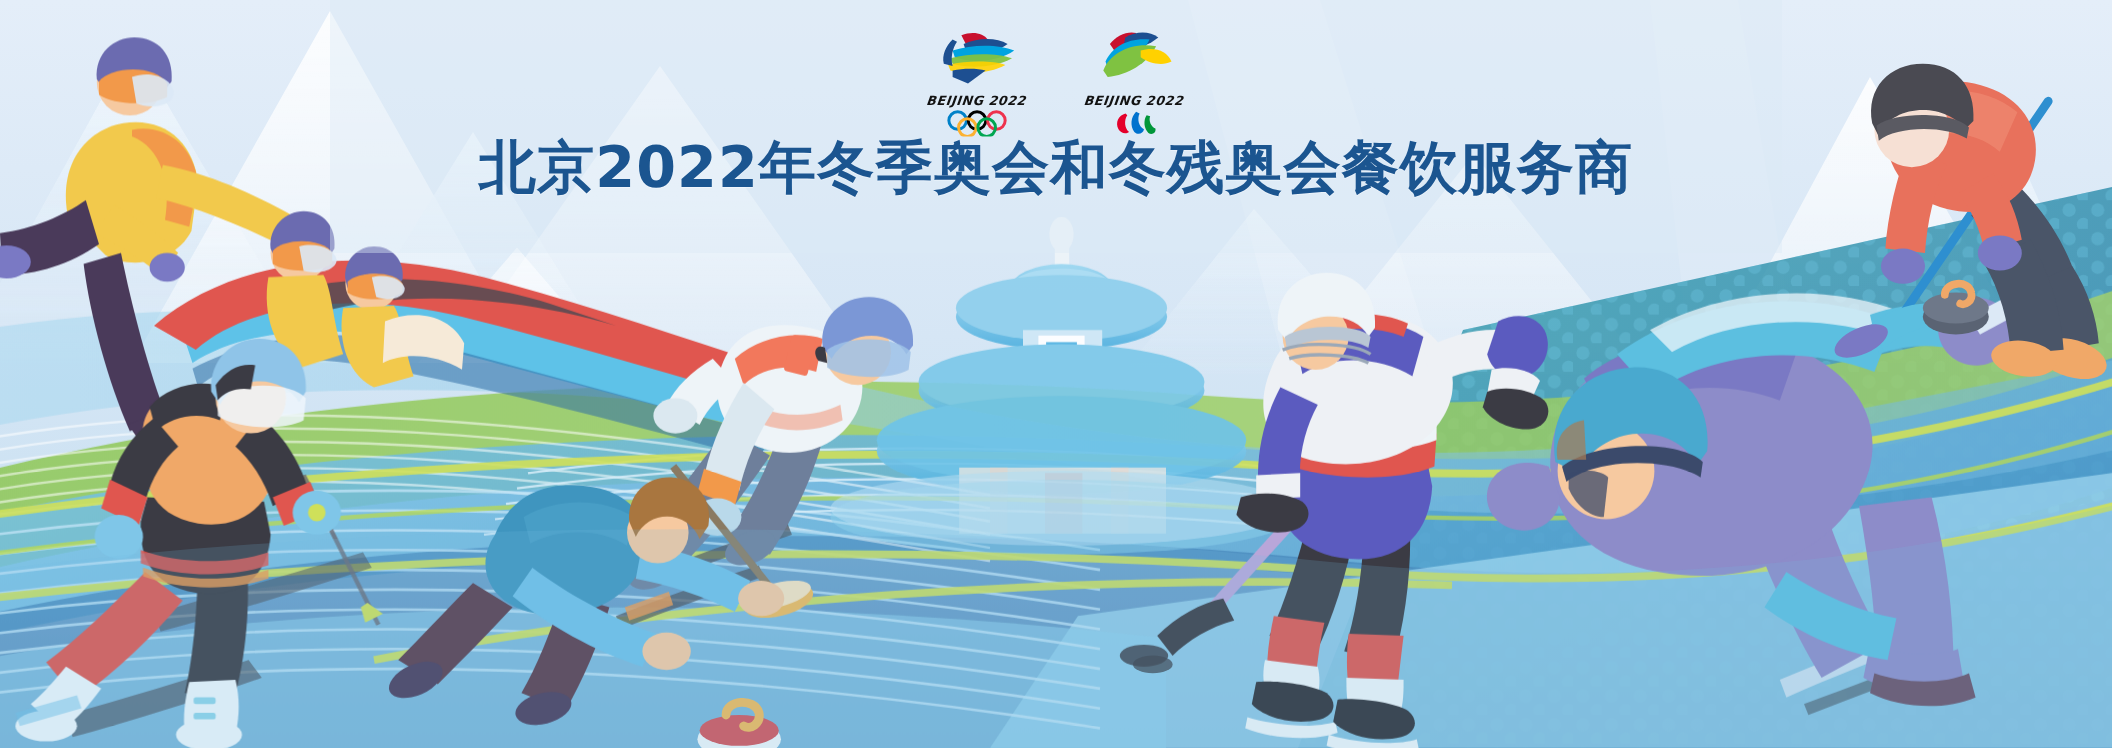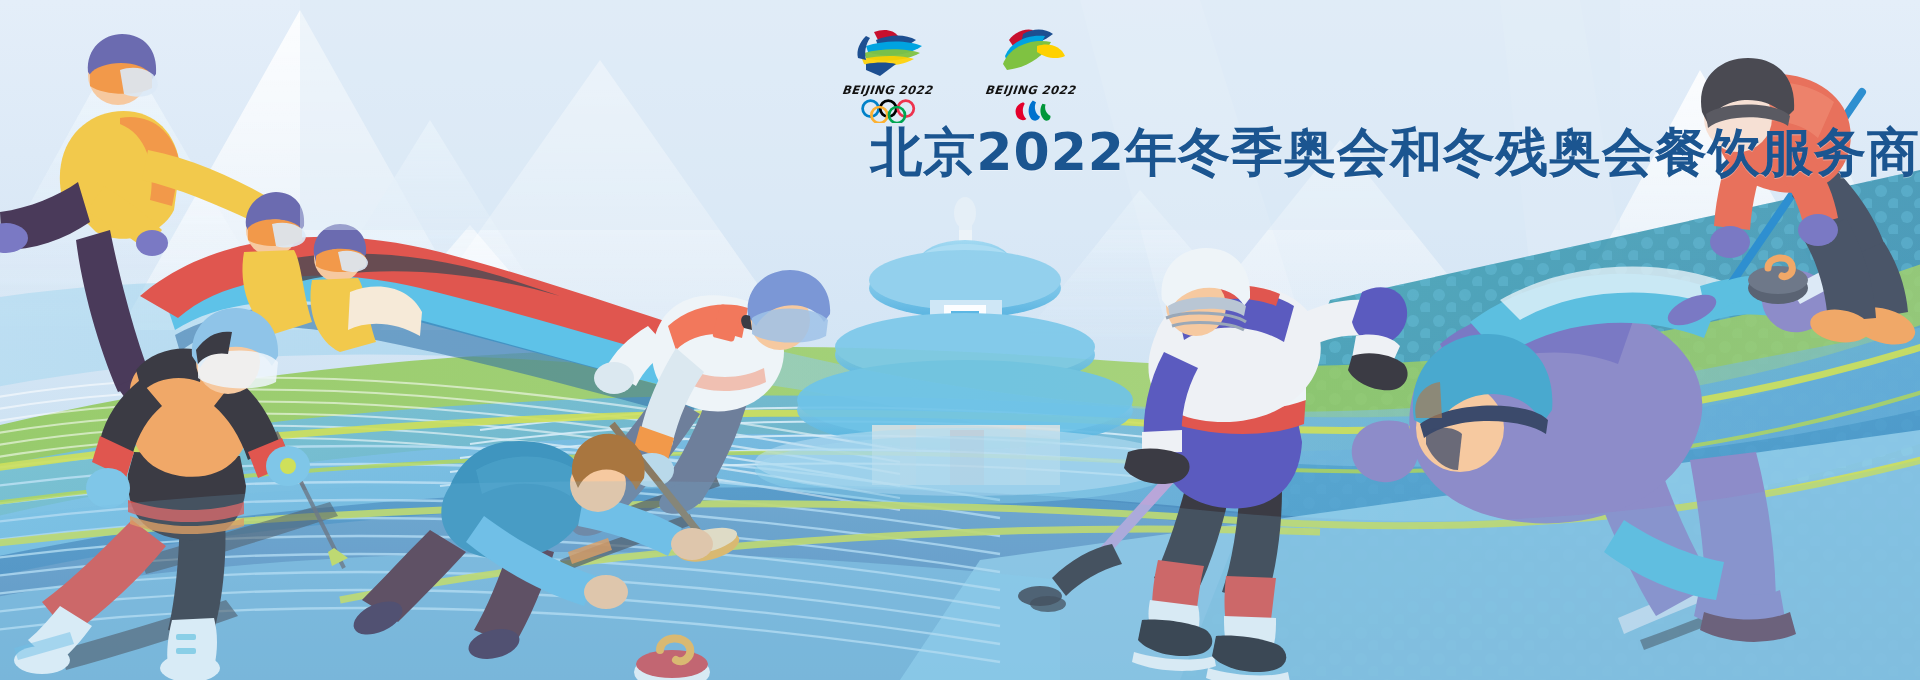--- a/index.html
+++ b/index.html
@@ -29,21 +29,21 @@
     font-family:"DejaVu Sans", sans-serif;
     font-weight:700; font-style:italic;
     font-size:11.5px; letter-spacing:.5px;
     color:#121212; margin-top:1px;
     transform:skewX(-9deg);
   }
   .emblem-sym { height:24px; margin-top:2px; }
 
   .main-title {
     position:absolute; left:0; top:118px; width:1920px;
-    text-align:right;
+    text-align:center;
     font-family:"DejaVu Sans","Liberation Sans",sans-serif;
     font-weight:700;
     font-size:52px;
     letter-spacing:1px;
     color:#1b5590;
     text-shadow:0 1px 0 rgba(255,255,255,.35);
   }
 </style>
 </head>
 <body>

